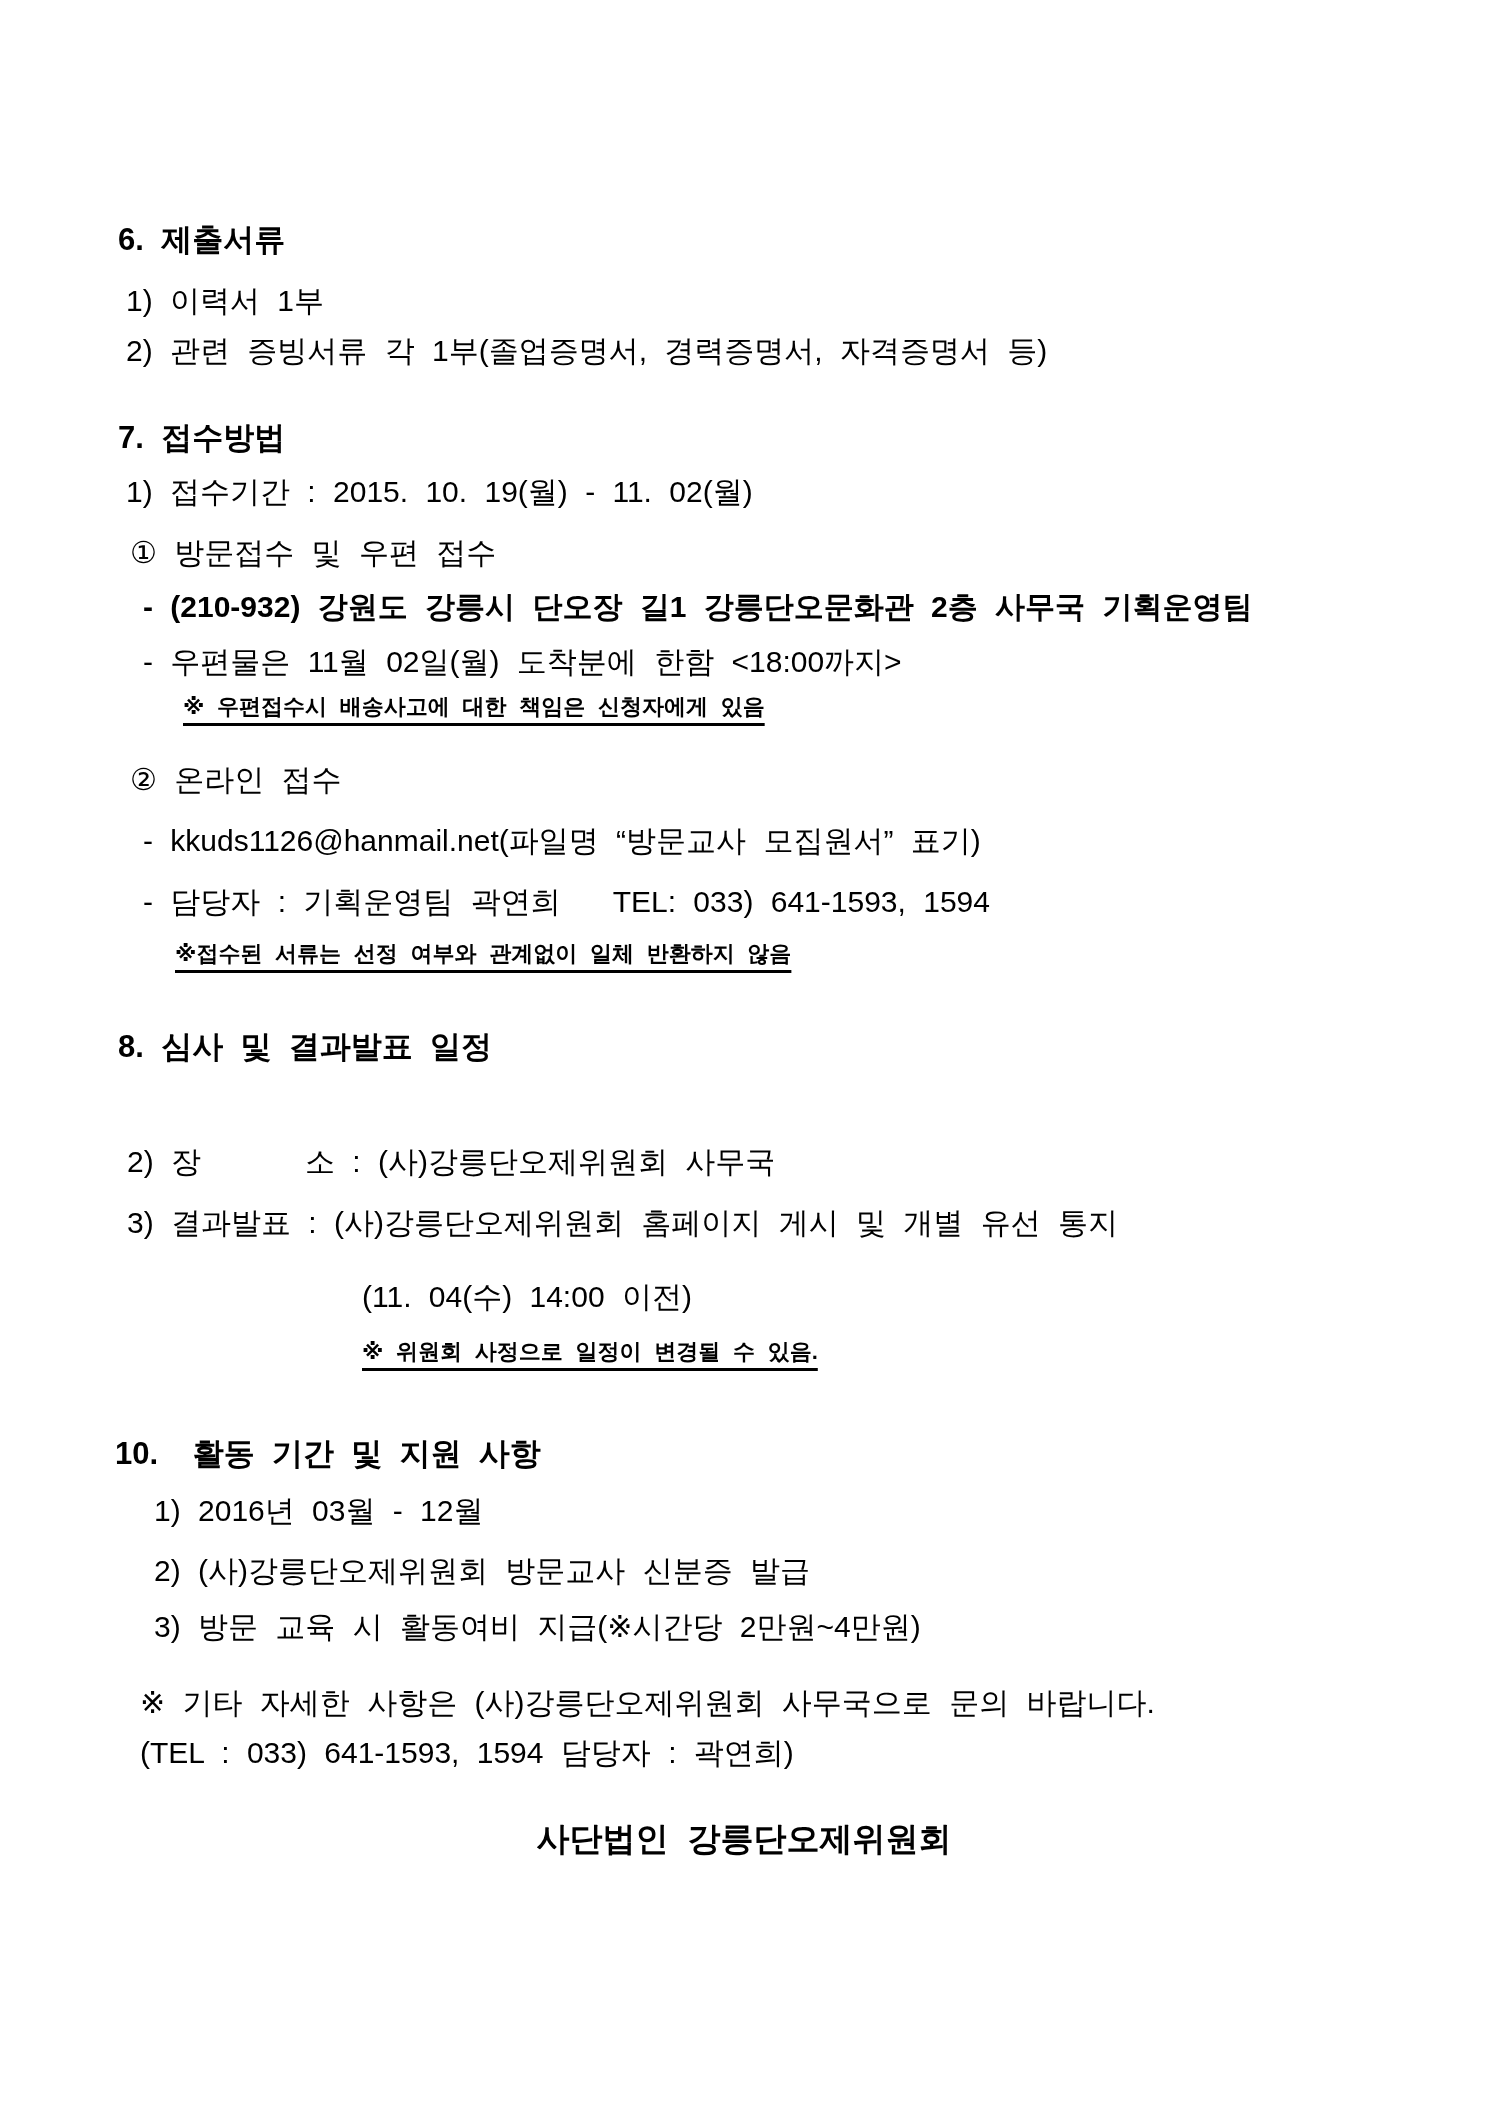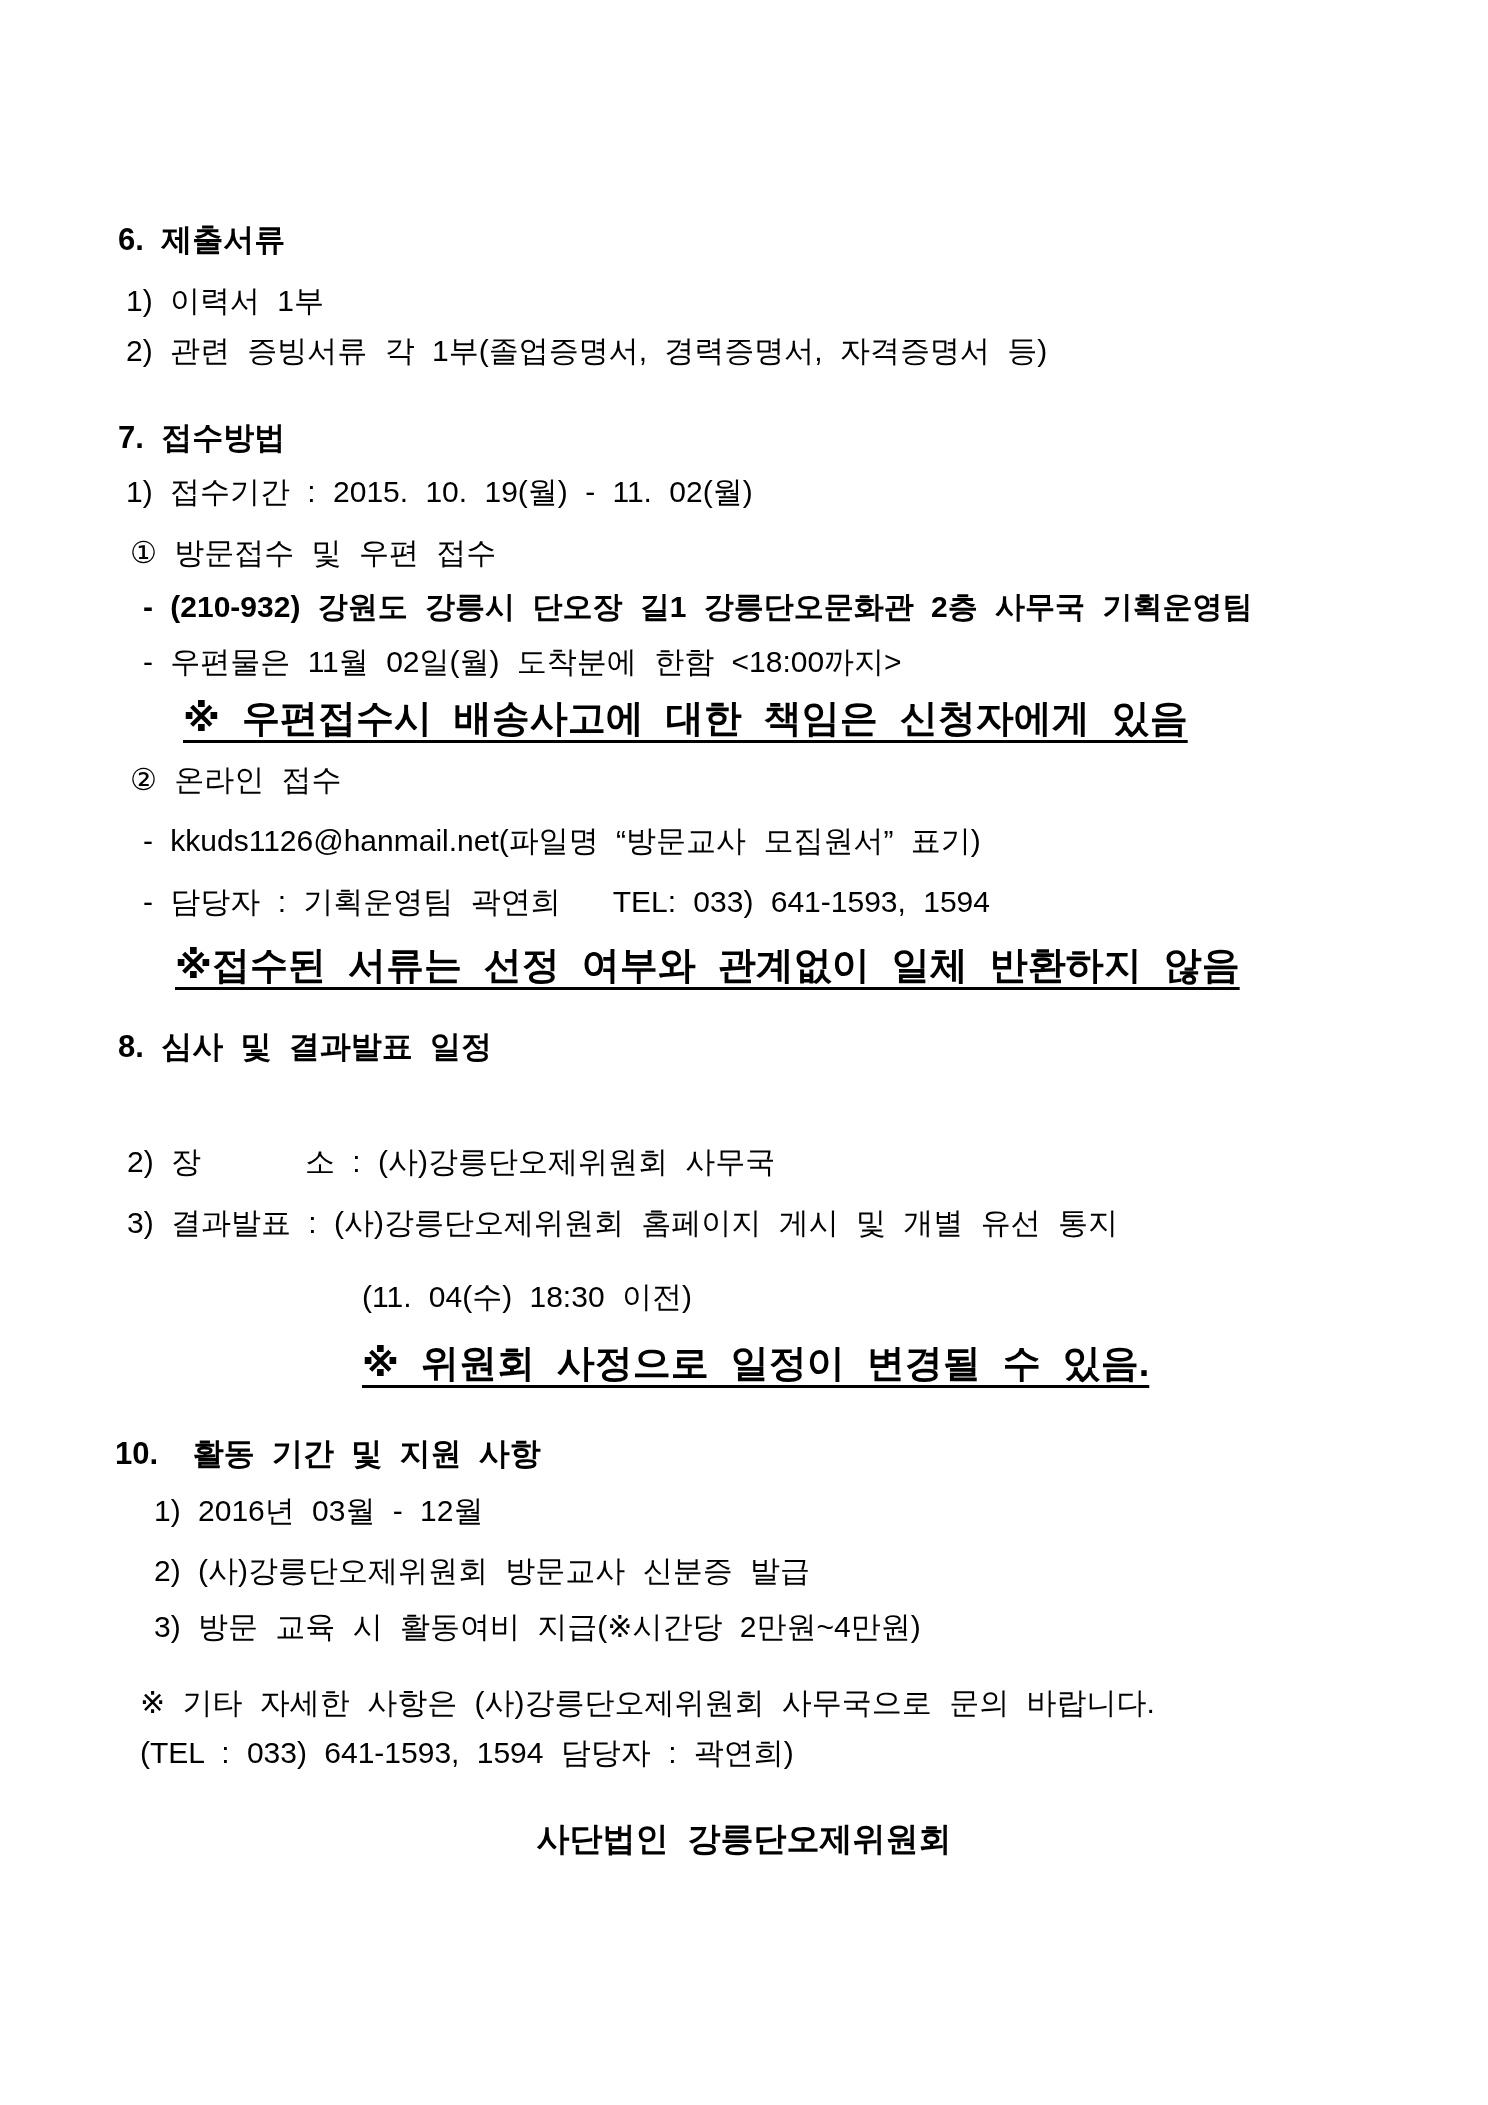--- a/index.html
+++ b/index.html
@@ -20,21 +20,21 @@
     line-height: 1.4;
     word-spacing: 0.30em;
   }
   .h {
     font-weight: bold;
     font-size: 31px;
     word-spacing: 0.28em;
   }
   .note {
     font-weight: bold;
-    font-size: 38px;
+    font-size: 22px;
     text-decoration: underline;
     text-decoration-thickness: 3px;
     text-underline-offset: 9px;
   }
   .footer {
     left: 0;
     right: 0;
     text-align: center;
     font-weight: bold;
     font-size: 33px;
@@ -56,21 +56,21 @@
   <div class="line" style="left:143px; top:641px;">- 우편물은 11월 02일(월) 도착분에 한함 &lt;18:00까지&gt;</div>
   <div class="line note" style="left:183px; top:692px;">※ 우편접수시 배송사고에 대한 책임은 신청자에게 있음</div>
   <div class="line" style="left:130px; top:759px;">② 온라인 접수</div>
   <div class="line" style="left:143px; top:820px;">- kkuds1126@hanmail.net(파일명 “방문교사 모집원서” 표기)</div>
   <div class="line" style="left:143px; top:881px;">- 담당자 : 기획운영팀 곽연희   TEL: 033) 641-1593, 1594</div>
   <div class="line note" style="left:175px; top:939px;">※접수된 서류는 선정 여부와 관계없이 일체 반환하지 않음</div>
 
   <div class="line h" style="left:118px; top:1025px;">8. 심사 및 결과발표 일정</div>
   <div class="line" style="left:127px; top:1141px;">2) 장      소 : (사)강릉단오제위원회 사무국</div>
   <div class="line" style="left:127px; top:1202px;">3) 결과발표 : (사)강릉단오제위원회 홈페이지 게시 및 개별 유선 통지</div>
-  <div class="line" style="left:362px; top:1276px;">(11. 04(수) 18:30 이전)</div>
+  <div class="line" style="left:362px; top:1276px;">(11. 04(수) 14:00 이전)</div>
   <div class="line note" style="left:362px; top:1337px;">※ 위원회 사정으로 일정이 변경될 수 있음.</div>
 
   <div class="line h" style="left:115px; top:1432px;">10.  활동 기간 및 지원 사항</div>
   <div class="line" style="left:154px; top:1490px;">1) 2016년 03월 - 12월</div>
   <div class="line" style="left:154px; top:1550px;">2) (사)강릉단오제위원회 방문교사 신분증 발급</div>
   <div class="line" style="left:154px; top:1606px;">3) 방문 교육 시 활동여비 지급(※시간당 2만원~4만원)</div>
   <div class="line" style="left:140px; top:1682px;">※ 기타 자세한 사항은 (사)강릉단오제위원회 사무국으로 문의 바랍니다.</div>
   <div class="line" style="left:140px; top:1732px;">(TEL : 033) 641-1593, 1594 담당자 : 곽연희)</div>
 
   <div class="line footer" style="top:1816px;">사단법인 강릉단오제위원회</div>

